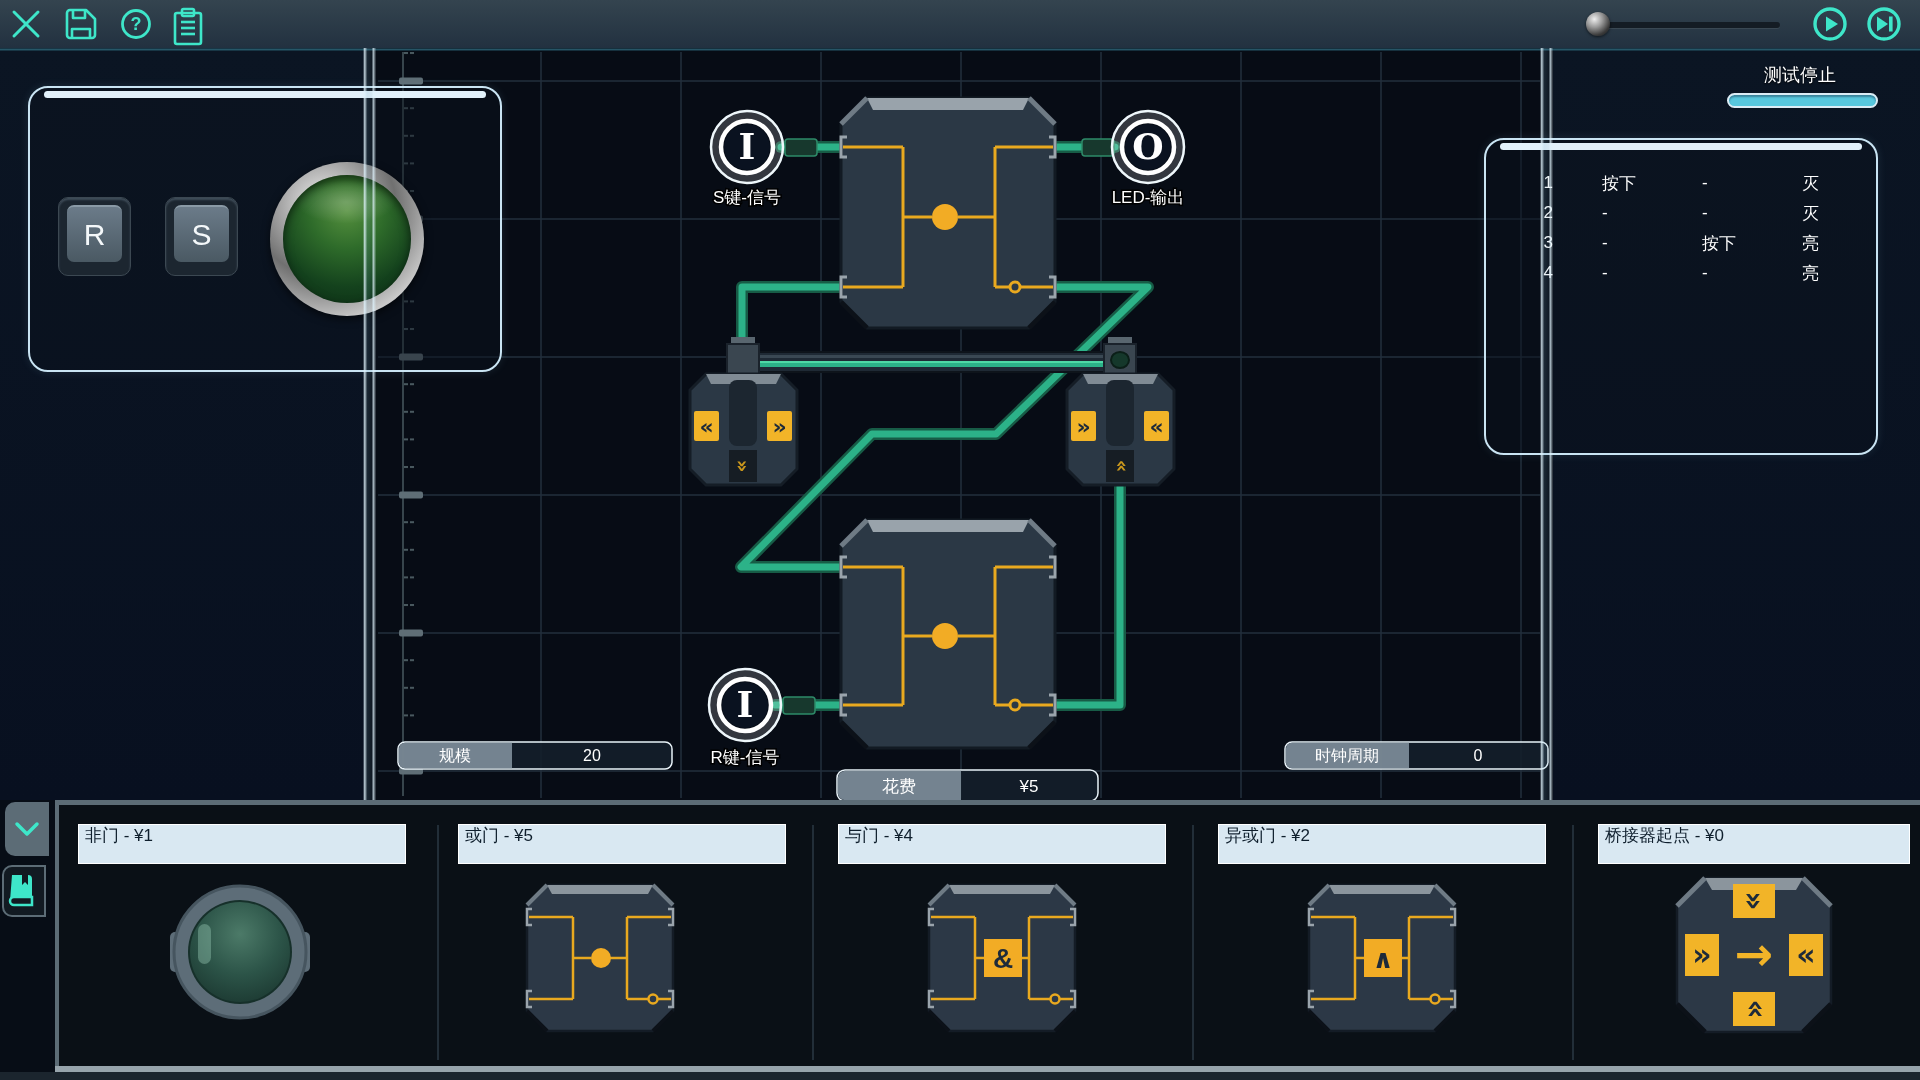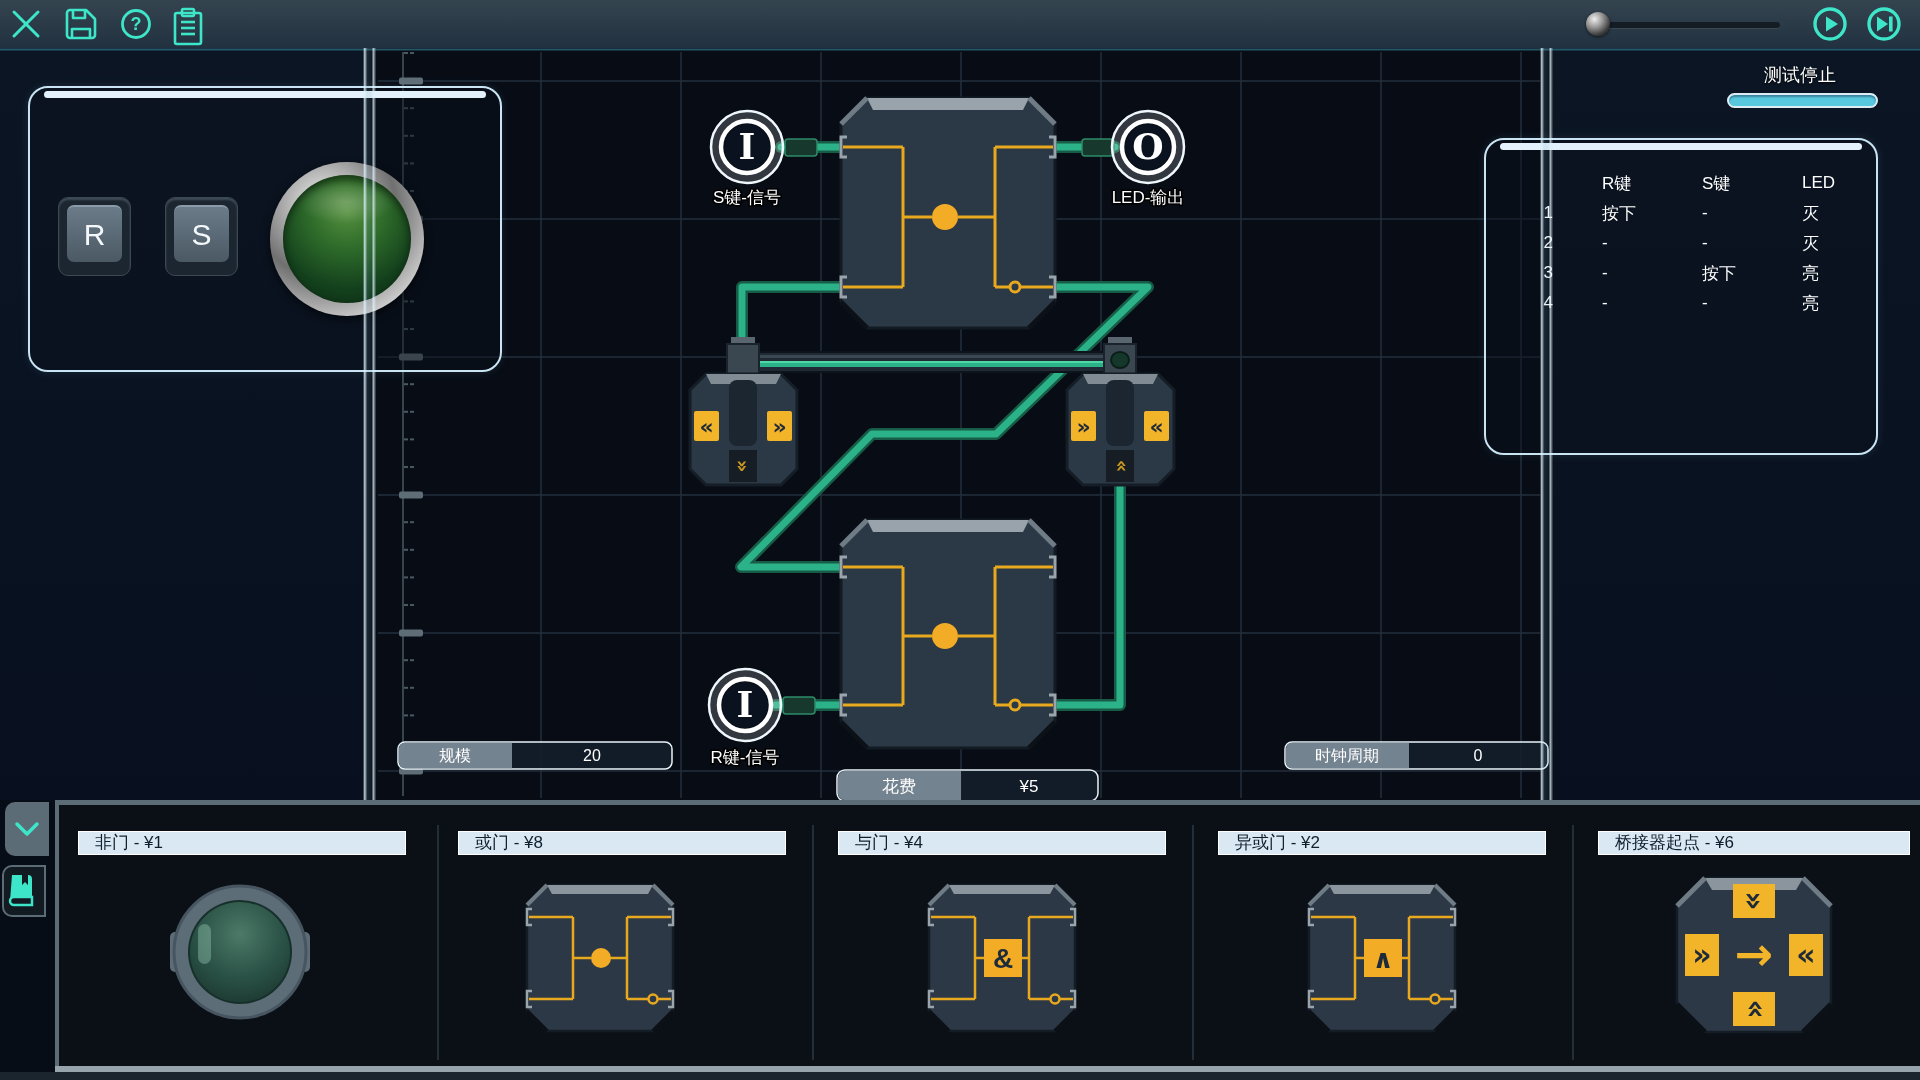--- a/index.html
+++ b/index.html
@@ -64,22 +64,22 @@
   .palette{position:absolute;left:0;top:796px;width:1920px;height:284px;z-index:35;}
   .pal-frame-top{position:absolute;left:55px;right:0;top:4px;height:5px;background:#5c6c76;}
   .pal-frame-left{position:absolute;left:55px;top:4px;width:4px;height:266px;background:#5c6c76;}
   .pal-bg{position:absolute;left:59px;right:0;top:9px;height:261px;background:#0a1016;}
   .pal-bottom{position:absolute;left:55px;right:0;top:270px;height:6px;background:#97a4ac;}
   .pal-under{position:absolute;left:0;right:0;top:276px;height:8px;background:#1b252e;}
   .pal-tab1{position:absolute;left:5px;top:6px;width:44px;height:54px;background:#5c6c76;
     border-radius:10px 0 0 10px;cursor:pointer;}
   .pal-tab2{position:absolute;left:2px;top:69px;width:40px;height:48px;background:#121a22;
     border:2px solid #5c6c76;border-radius:10px 0 0 10px;cursor:pointer;}
-  .card-label{position:absolute;top:35px;height:24px;background:#d9e8f2;border:1px solid #fff;
-    box-sizing:border-box;color:#0f1f2d;font-size:17px;line-height:22px;padding-left:16px;cursor:pointer;}
+  .card-label{position:absolute;top:28px;height:40px;background:#d9e8f2;border:1px solid #fff;
+    box-sizing:border-box;color:#0f1f2d;font-size:17px;line-height:22px;padding-left:6px;cursor:pointer;}
   .card-sep{position:absolute;top:29px;width:2px;height:235px;background:#222e38;}
   .card-svg{position:absolute;cursor:pointer;}
   .dome{position:absolute;left:168px;top:84px;width:144px;height:144px;cursor:pointer;}
 </style>
 </head>
 <body>
 
 <div class="screen">
 
   <svg width="1920" height="1080" viewBox="0 0 1920 1080" style="position:absolute;left:0;top:0;z-index:10">
@@ -300,26 +300,20 @@
     </div>
     <div class="led">
       <div class="lens"></div>
       <div class="gloss"></div>
     </div>
   </div>
 
   <div class="panel truth-panel">
     <div class="topbar"></div>
     <div class="tt">
-      <div class="row">
-        <span class="cn"></span>
-        <span class="cr">R键</span>
-        <span class="cs">S键</span>
-        <span class="cl">LED</span>
-      </div>
       <div class="row">
         <span class="cn">1</span>
         <span class="cr">按下</span>
         <span class="cs">-</span>
         <span class="cl">灭</span>
       </div>
       <div class="row">
         <span class="cn">2</span>
         <span class="cr">-</span>
         <span class="cs">-</span>
@@ -365,24 +359,24 @@
         <path d="M18 8 v10 l3-3 3 3 v-10 Z" fill="#121a22"></path>
       </svg>
     </div>
 
     <div class="card-sep" style="left:437px"></div>
     <div class="card-sep" style="left:812px"></div>
     <div class="card-sep" style="left:1192px"></div>
     <div class="card-sep" style="left:1572px"></div>
 
     <div class="card-label" style="left:78px;width:328px">非门 - ¥1</div>
-    <div class="card-label" style="left:458px;width:328px">或门 - ¥8</div>
+    <div class="card-label" style="left:458px;width:328px">或门 - ¥5</div>
     <div class="card-label" style="left:838px;width:328px">与门 - ¥4</div>
     <div class="card-label" style="left:1218px;width:328px">异或门 - ¥2</div>
-    <div class="card-label" style="left:1598px;width:312px">桥接器起点 - ¥6</div>
+    <div class="card-label" style="left:1598px;width:312px">桥接器起点 - ¥0</div>
 
     <svg class="dome" viewBox="0 0 144 144">
       <rect x="2" y="52" width="22" height="40" rx="5" fill="#5d6d78"></rect>
       <rect x="120" y="52" width="22" height="40" rx="5" fill="#5d6d78"></rect>
       <circle cx="72" cy="72" r="66" fill="#5d6d78"></circle>
       <circle cx="72" cy="72" r="66" fill="none" stroke="#46555f" stroke-width="3"></circle>
       <circle cx="72" cy="72" r="52" fill="#16302a"></circle>
       <circle cx="72" cy="72" r="50" fill="url(#domeGrad)"></circle>
       <defs>
         <radialGradient id="domeGrad" cx=".5" cy=".32" r=".9">

